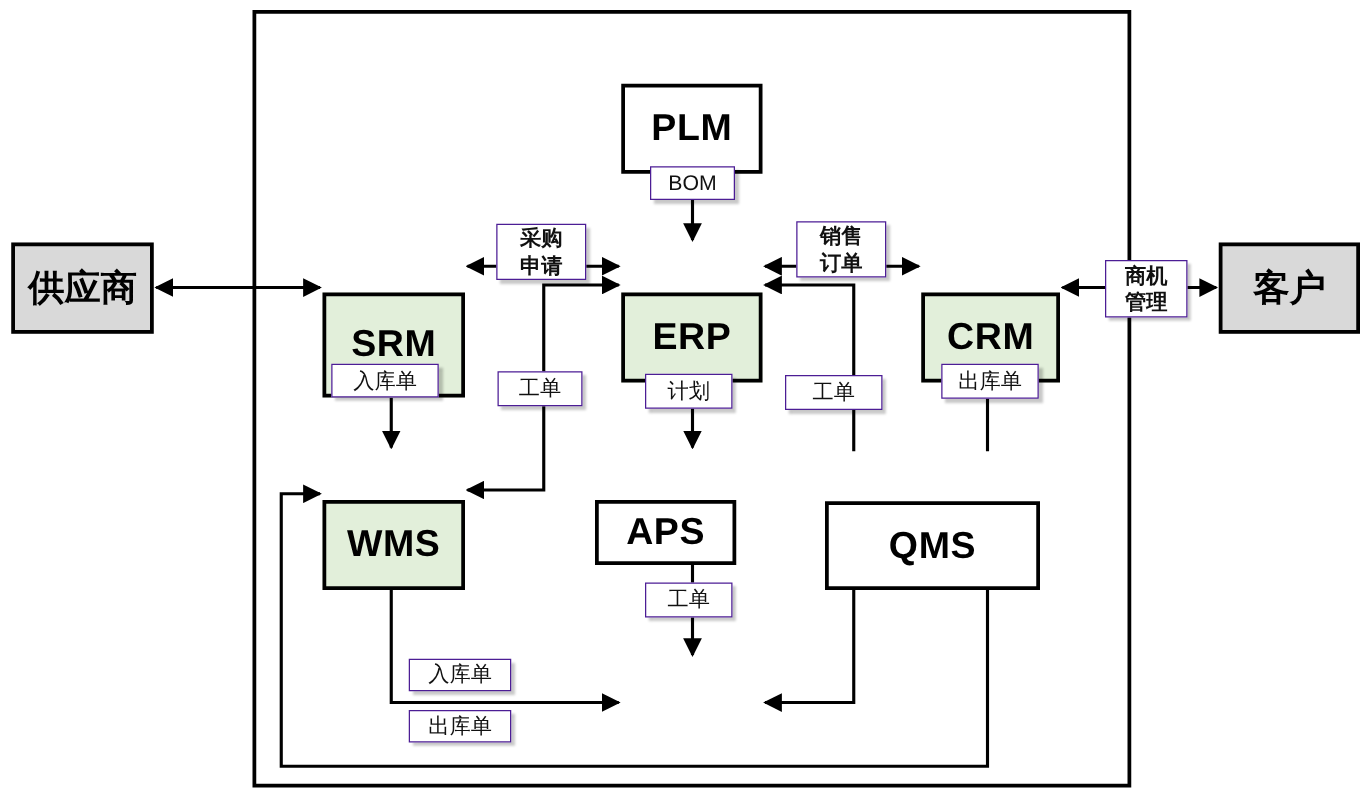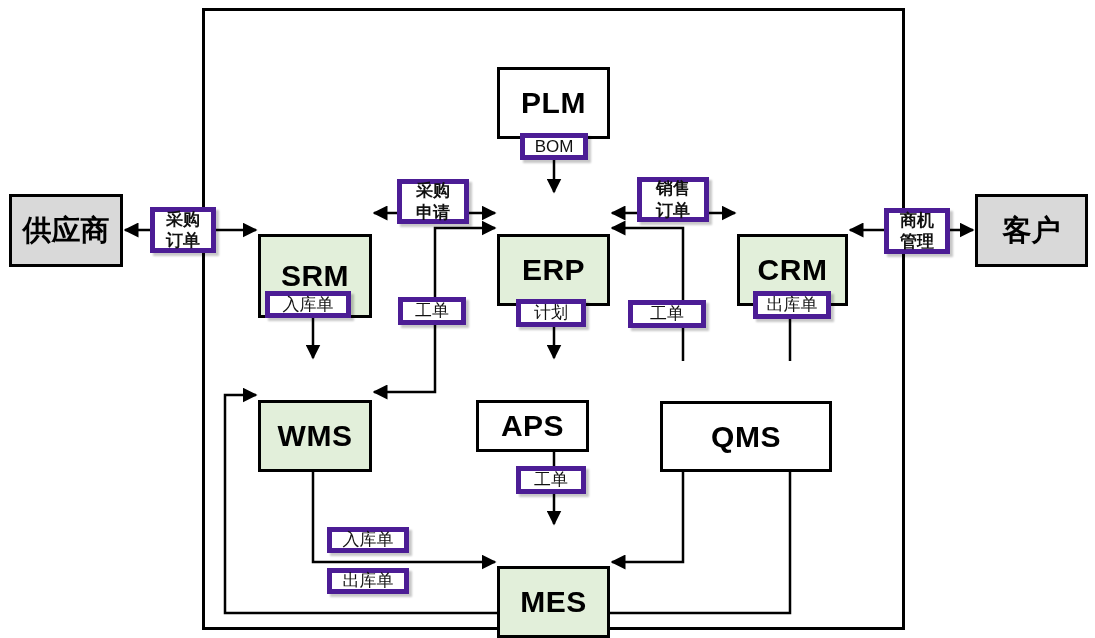--- a/index.html
+++ b/index.html
@@ -25,21 +25,21 @@
   }
   .node.sys { font-size:30px; letter-spacing:0.5px;margin-top:40px; }
   .node.cn  { font-size:29px; }
   .node.green { background:var(--node-green,#e2efda); }
   .node.gray  { background:var(--node-gray,#d9d9d9);font-family:Liberation Mono, monospace; }
   .node.white { background:var(--node-white,#fff); }
 
   .lbl {
     position:absolute; box-sizing:border-box;
     background:var(--node-white,#fff);
-    border:5px solid #4c1d95;
+    border:1px solid #4c1d95;
     box-shadow:3px 3px 2px rgba(0,0,0,0.22);
     display:flex; align-items:center; justify-content:center;
     font-size:17px; color:#111; text-align:center; line-height:1.25;
   }
   .lbl.two span { display:inline-block; width:2.15em;font-weight:bold; }
 </style>
 </head>
 <body>
 
 <div id="canvas">
@@ -69,28 +69,24 @@
   </svg>
 
   <div class="node cn gray" style="left:9px;   top:194px; width:114px; height:73px">供应商</div>
   <div class="node sys white" style="left:497px; top:27px;  width:113px; height:72px">PLM</div>
   <div class="node sys green" style="left:258px; top:194px; width:114px; height:84px">SRM</div>
   <div class="node sys green" style="left:497px; top:194px; width:113px; height:72px">ERP</div>
   <div class="node sys green" style="left:737px; top:194px; width:111px; height:72px">CRM</div>
   <div class="node sys green" style="left:258px; top:360px; width:114px; height:72px">WMS</div>
   <div class="node sys white" style="left:476px; top:360px; width:113px; height:52px">APS</div>
   <div class="node sys white" style="left:660px; top:361px; width:172px; height:71px">QMS</div>
-  <div class="node sys green" style="left:497px; top:526px; width:113px; height:72px">MES</div>
   <div class="node cn gray" style="left:975px; top:194px; width:113px; height:73px">客户</div>
 
   <div class="lbl" style="left:520px; top:133px; width:68px; height:27px">
     <span>BOM</span>
-  </div>
-  <div class="lbl two" style="left:150px; top:207px; width:66px; height:46px">
-    <span>采购订单</span>
   </div>
   <div class="lbl two" style="left:397px; top:179px; width:72px; height:45px">
     <span>采购申请</span>
   </div>
   <div class="lbl two" style="left:637px; top:177px; width:72px; height:45px">
     <span>销售订单</span>
   </div>
   <div class="lbl two" style="left:884px; top:208px; width:66px; height:46px">
     <span>商机管理</span>
   </div>

